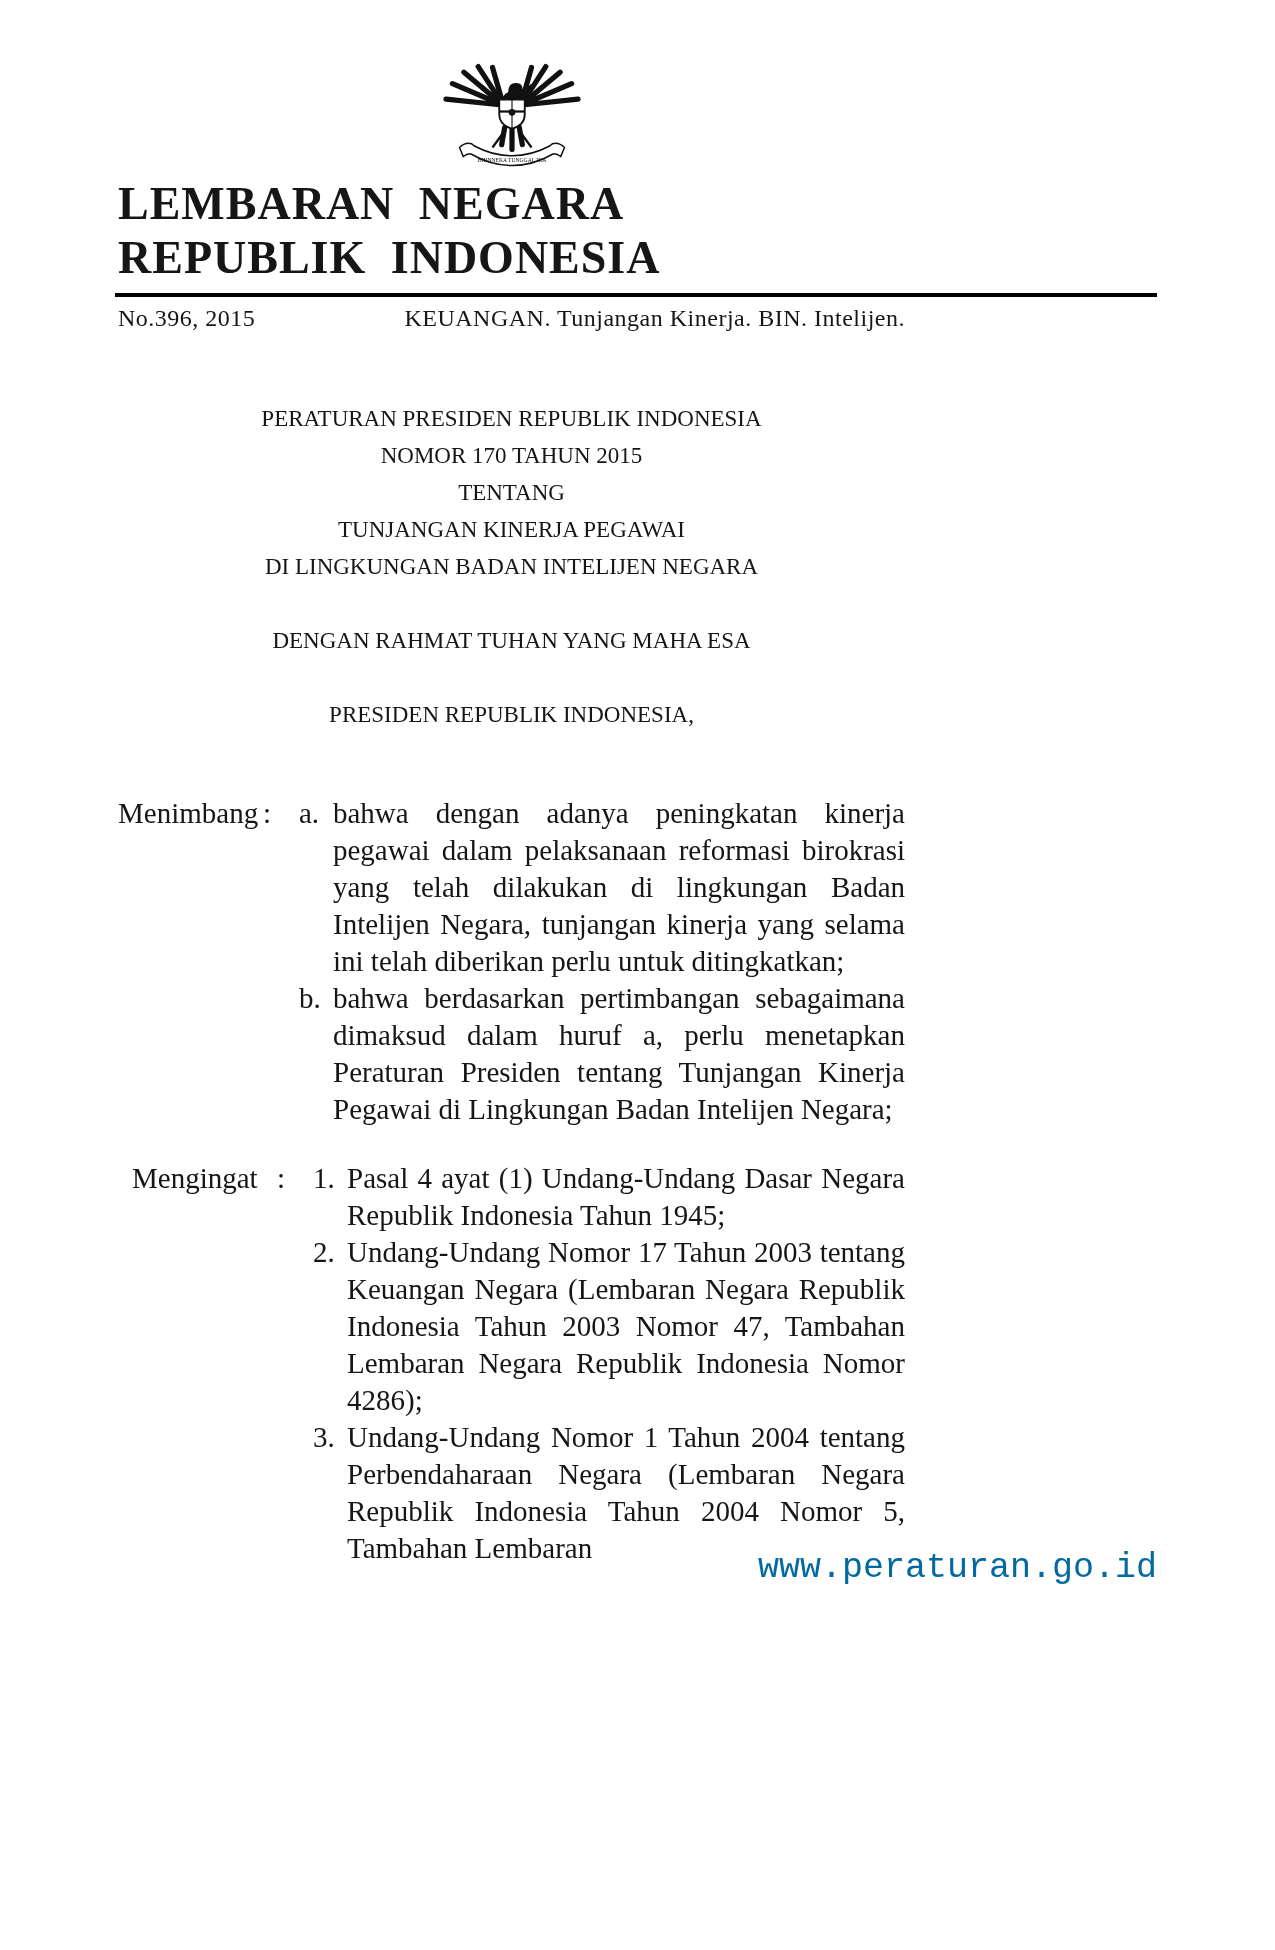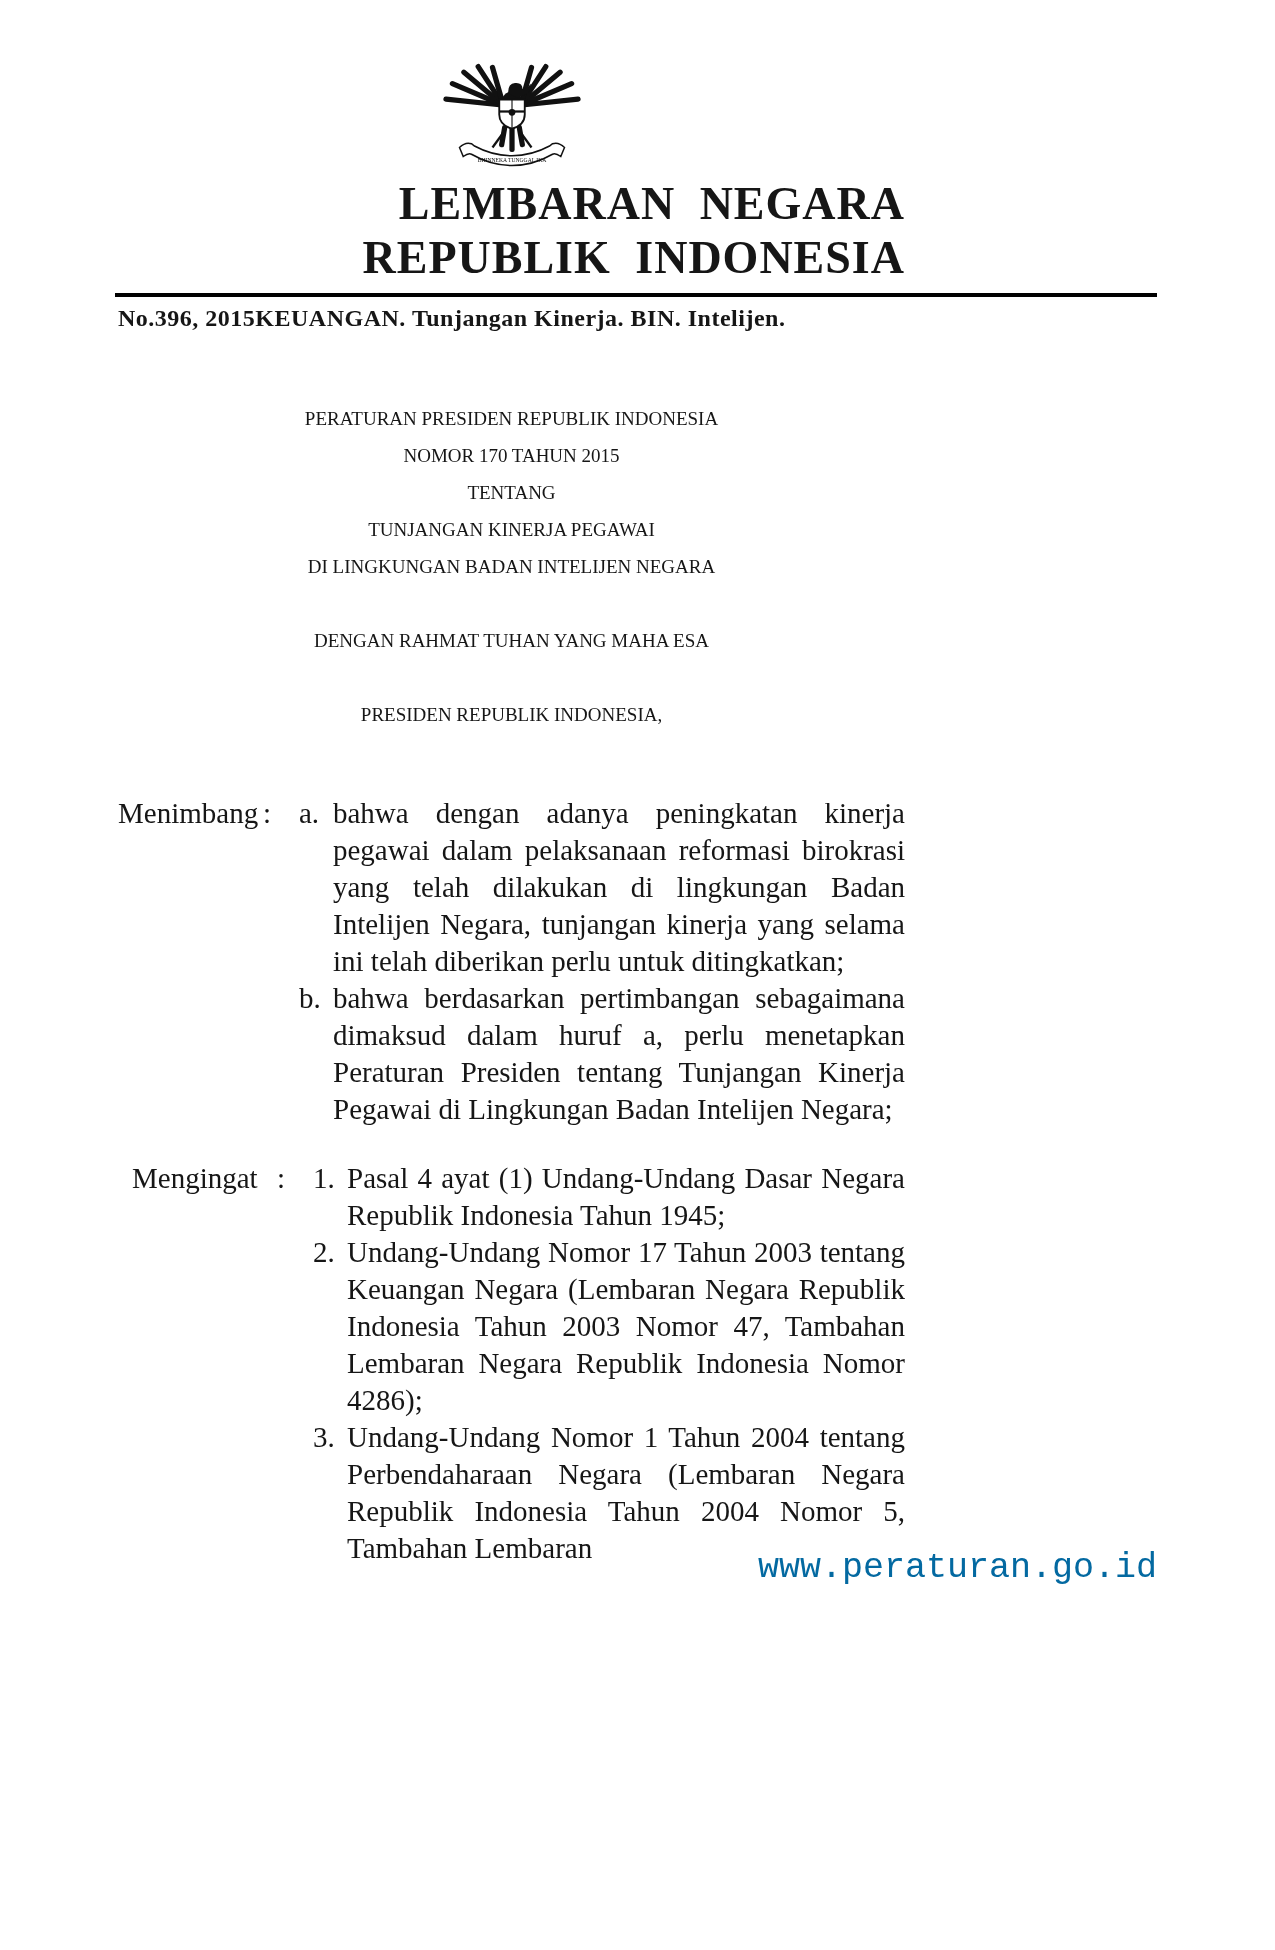--- a/index.html
+++ b/index.html
@@ -10,46 +10,45 @@
     margin:0 auto;
     background:#ffffff;
     font-family:"Liberation Serif","DejaVu Serif",serif;
     color:#161616;
     overflow:hidden;
   }
   .content { margin-left:118px; width:787px; }
   .emblem-wrap { padding-top:38px; display:flex; justify-content:center; }
   .gazette-title {
     margin-top:10px;
-    text-align:right;
+    text-align:left;
     font-weight:bold;
     font-size:46px;
     line-height:54px;
     letter-spacing:1px;
     word-spacing:12px;
   }
   .rule {
     margin-left:115px;
     margin-top:8px;
     width:1042px; height:4px;
     background:#000;
   }
   .meta-row {
     margin-top:8px;
     display:flex;
-    justify-content:flex-start;
+    justify-content:space-between;
     align-items:baseline;
     font-size:24px;
     letter-spacing:0.5px;
-    font-weight:bold;
   }
   .headings {
     margin-top:68px;
     text-align:center;
-    font-size:19px;
+    font-size:23px;
     line-height:37px;
   }
   .invocation { margin-top:37px; }
   .issuer { margin-top:37px; }
   .body-block {
     margin-top:62px;
     font-size:29px;
     line-height:37px;
   }
   .section { display:grid; grid-template-columns:145px 36px 1fr; align-items:start; }

